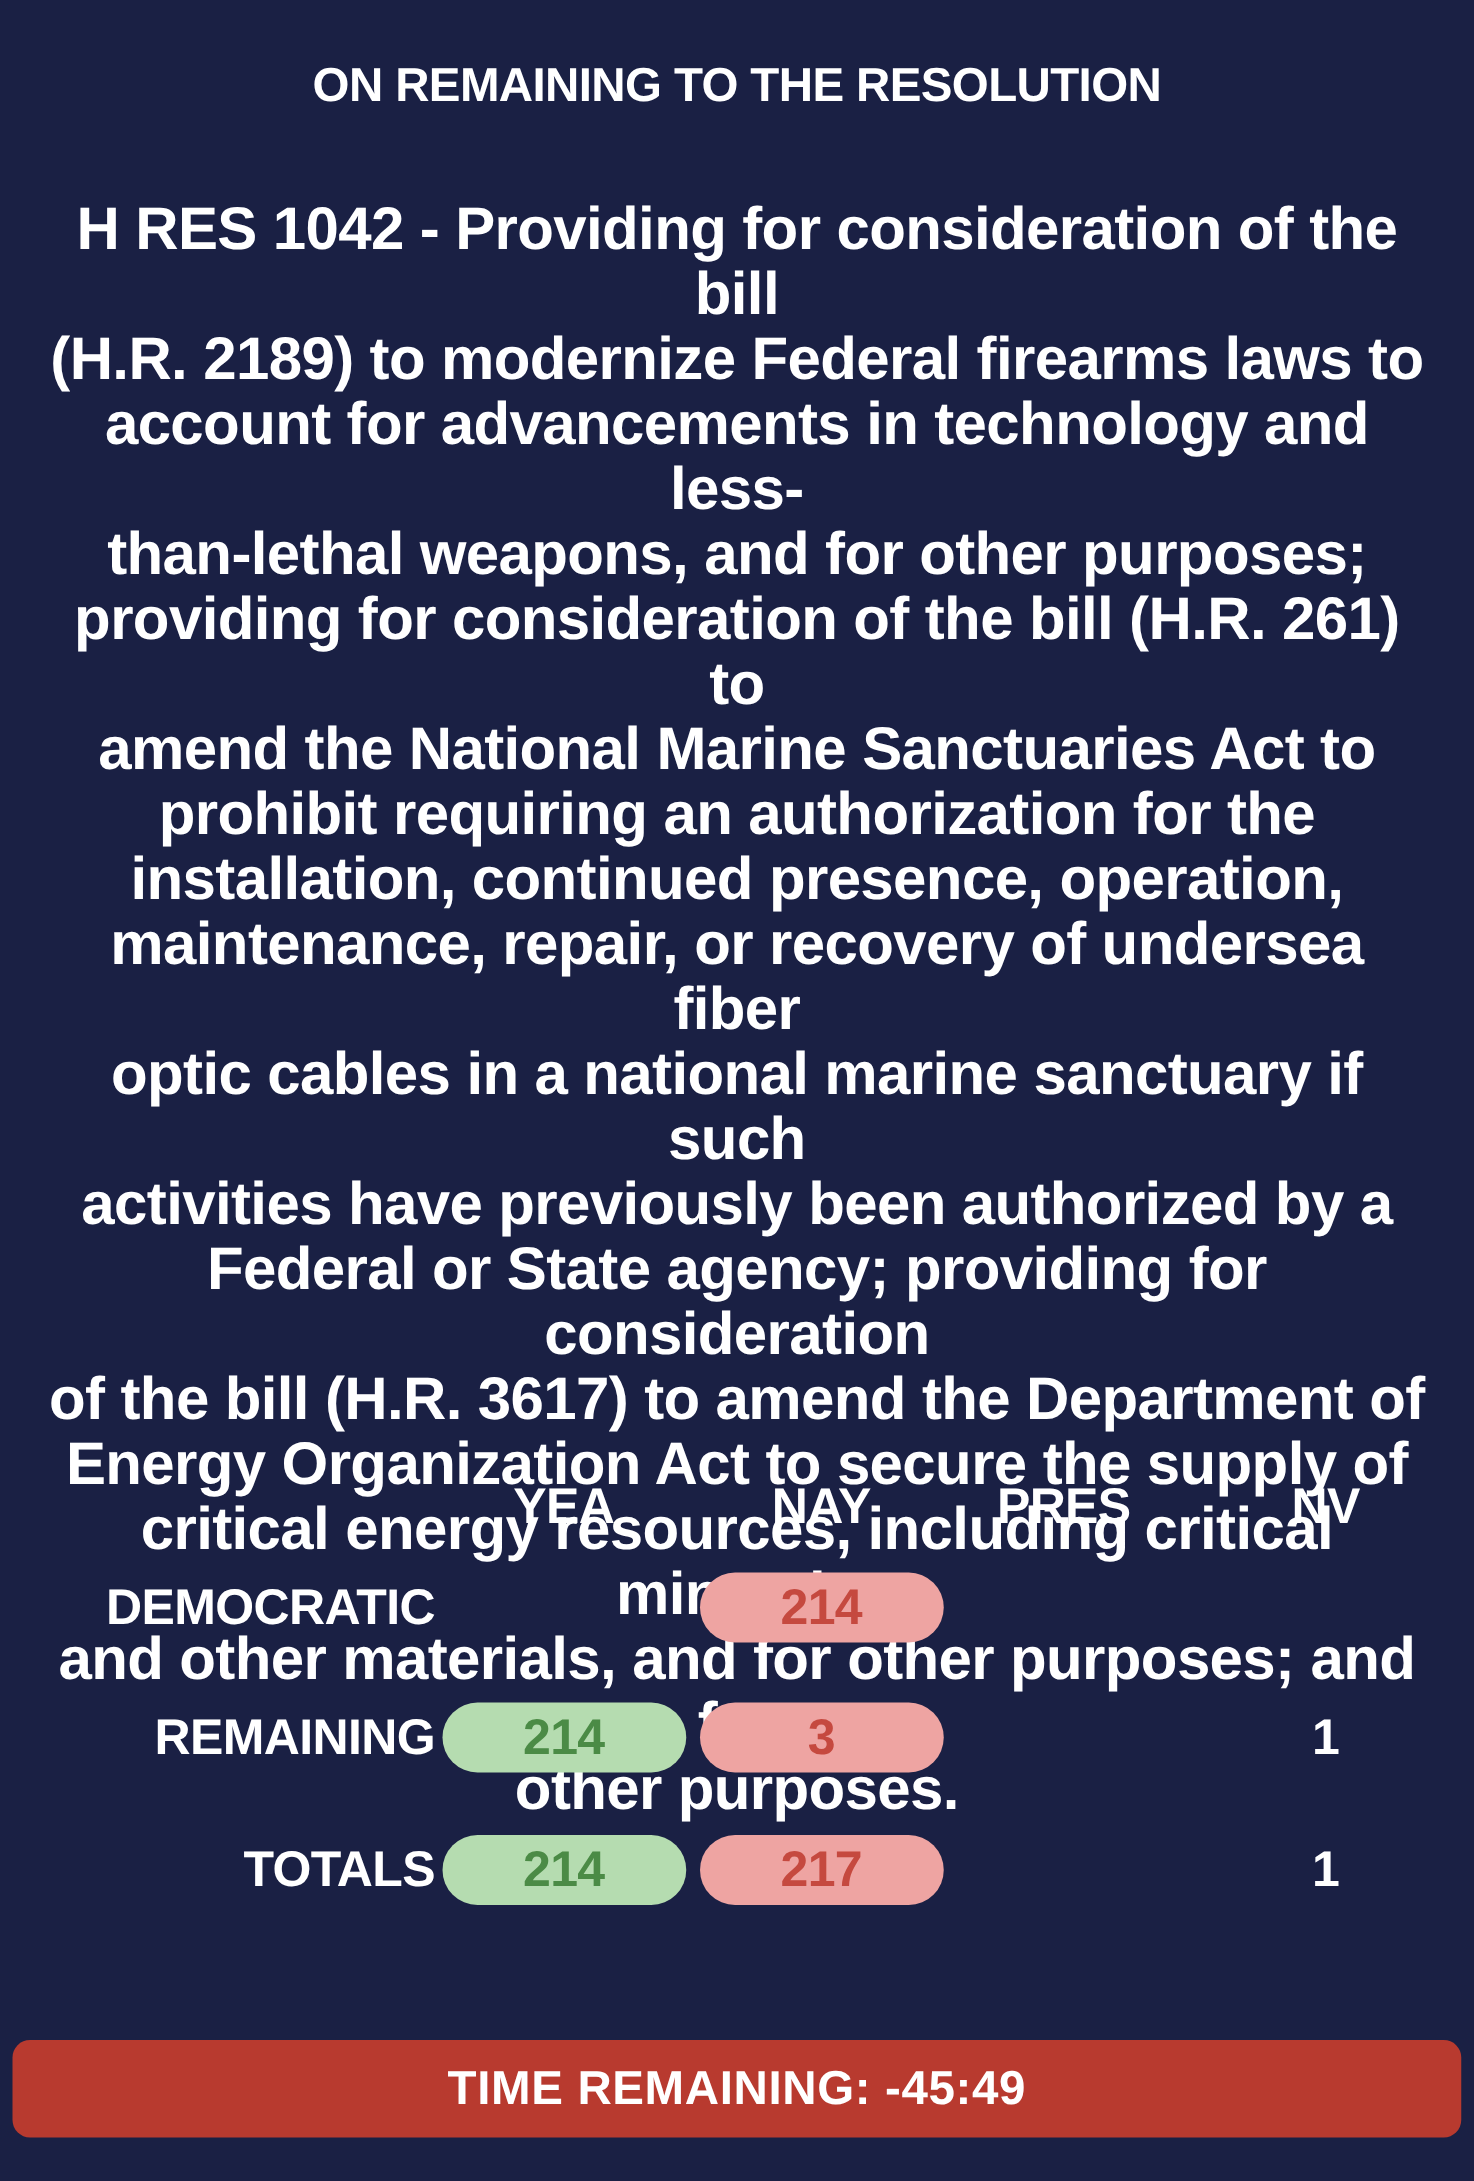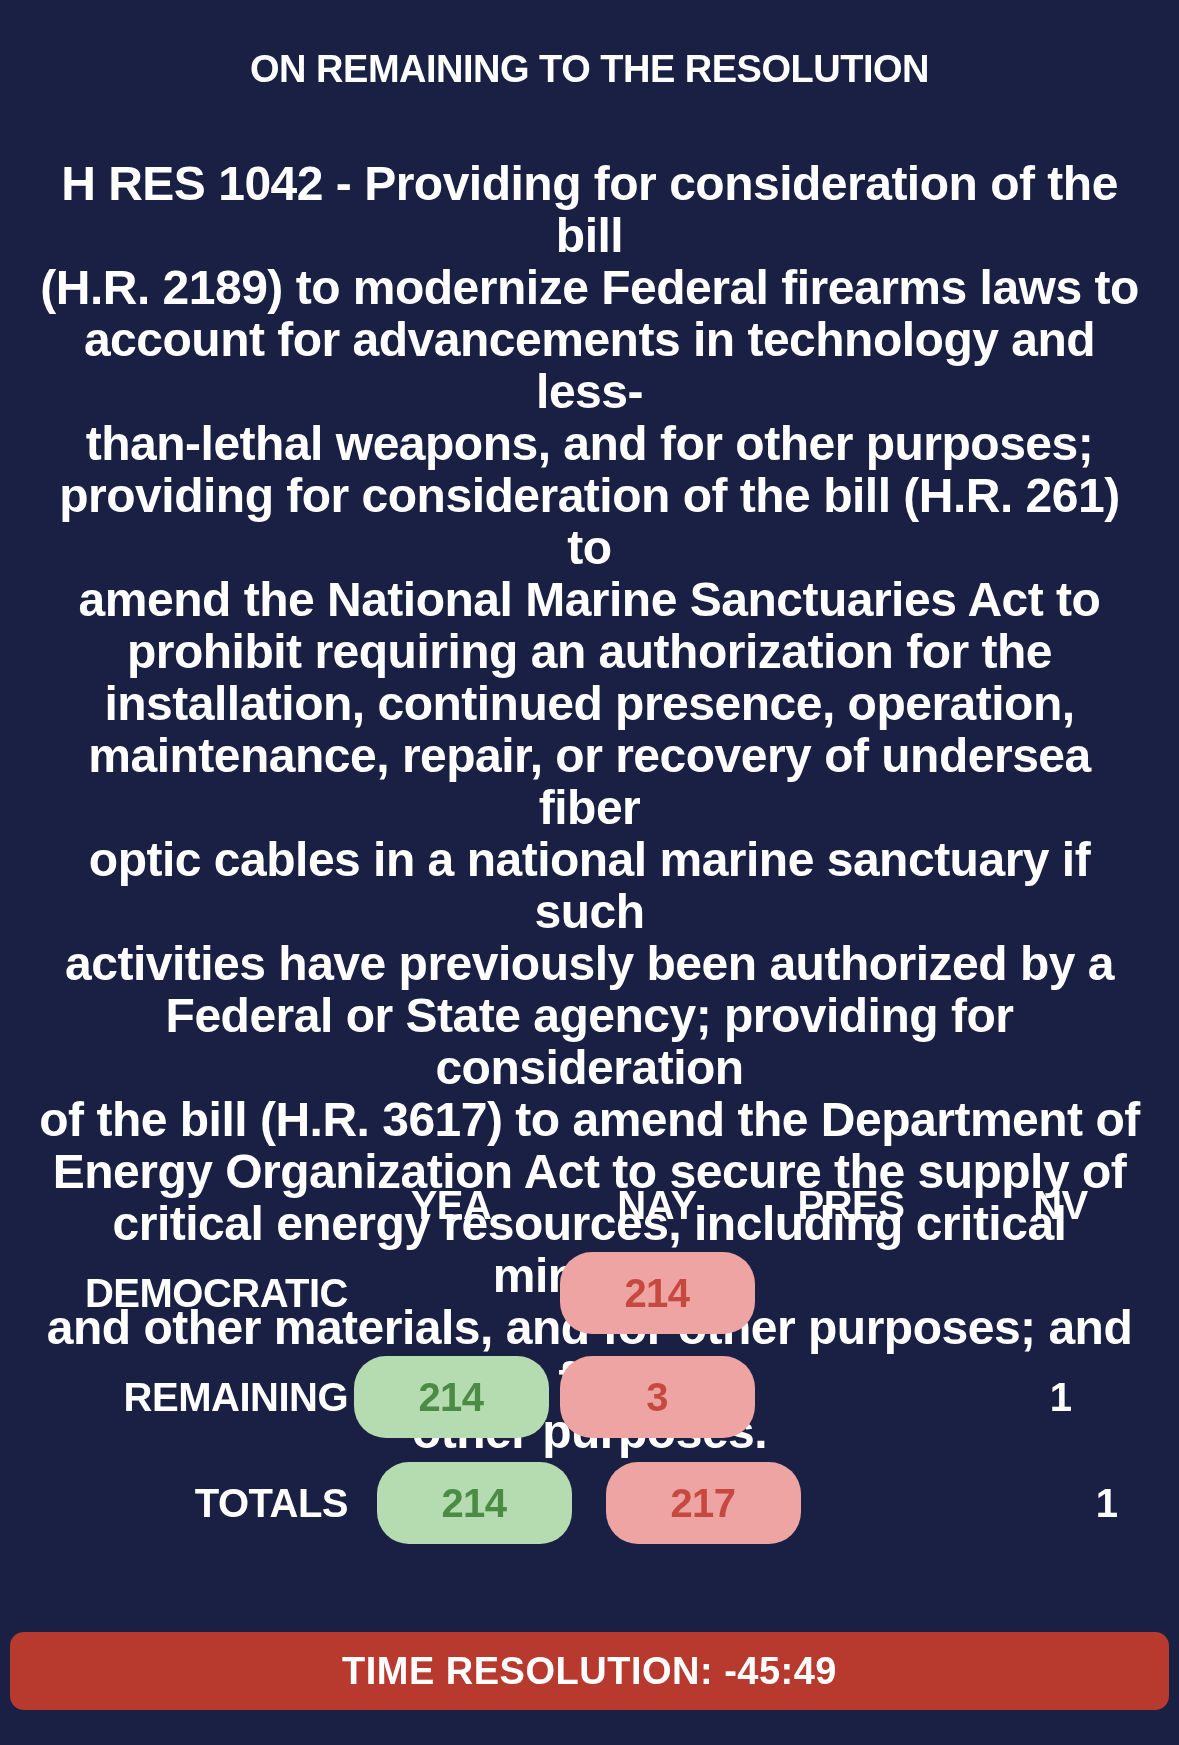--- a/index.html
+++ b/index.html
@@ -64,24 +64,24 @@
     color: var(--text, #ffffff);
   }
   .trow .cell.label {
     text-align: right;
     padding-left: 41px;
   }
   .thead { height: 70px; }
   .trow.data { height: 68px; }
   .row-democratic { margin-top: 12px; }
   .row-republican { margin-top: 36px; }
-  .row-totals { margin-top: 38px; gap: 23px; }
+  .row-totals { margin-top: 38px; }
   .pill {
     width: 195px;
-    height: 82px;
+    height: 56px;
     margin: 0 auto;
     border-radius: 32px;
     display: flex;
     align-items: center;
     justify-content: center;
     font-size: 40px;
     font-weight: bold;
   }
   .pill.green {
     background: var(--pill-green-bg, #b5dcb0);
@@ -187,16 +187,16 @@
       </div>
       <div class="cell"></div>
       <div class="cell">
         <span>1</span>
       </div>
     </div>
 
   </div>
 
   <div class="banner">
-    <span>TIME RESOLUTION: -45:49</span>
+    <span>TIME REMAINING: -45:49</span>
   </div>
 
 </div>
 
 </body></html>

